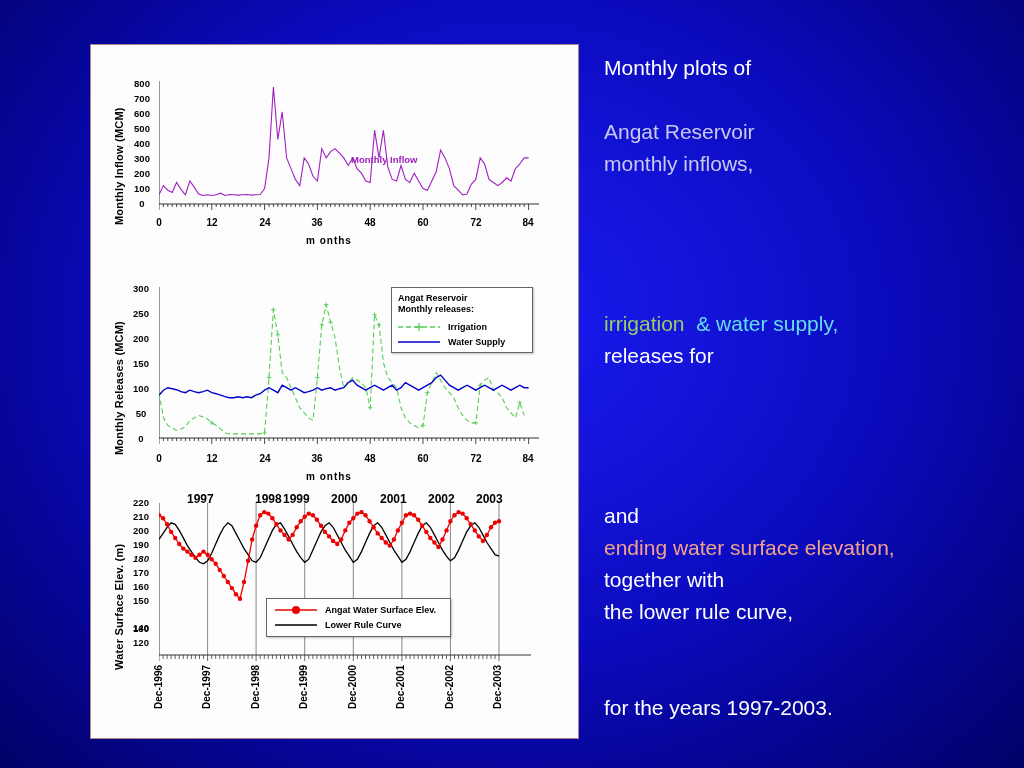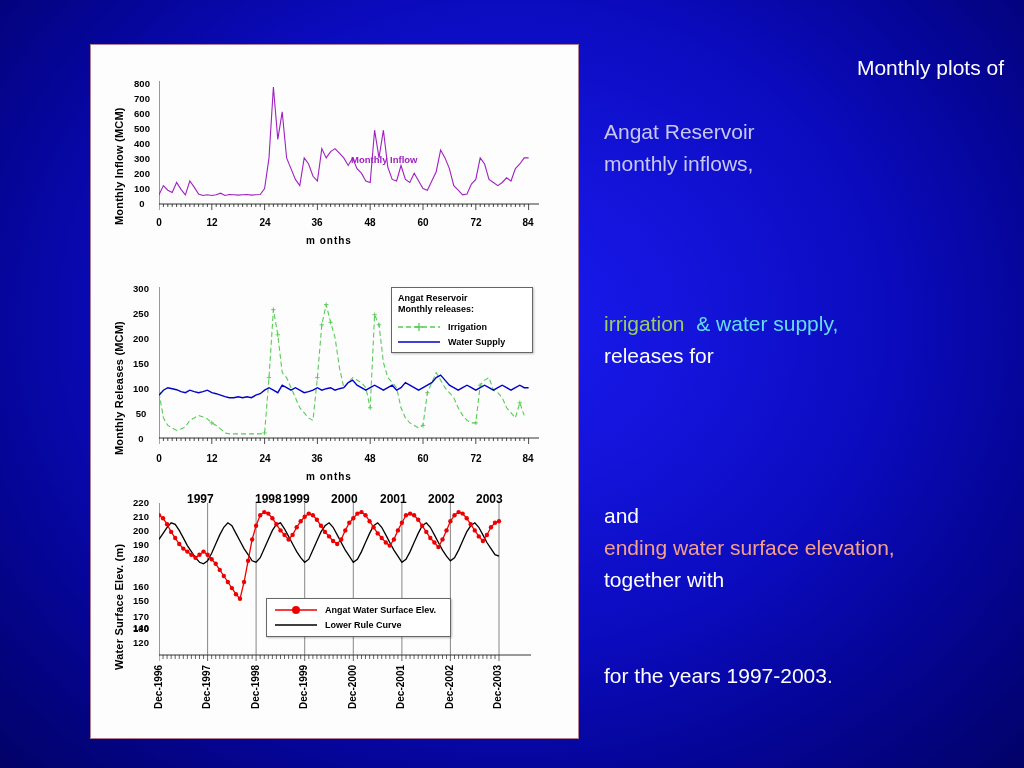--- a/index.html
+++ b/index.html
@@ -425,21 +425,21 @@
     </div>
 
     <div class="chart-block" style="left:0px; top:424px; width:489px; height:260px;">
       <div class="ylabel" style="left:22px; top:16px; height:185px;">Water Surface Elev. (m)</div>
 
       <div class="tick-label" style="left:36px; top:28px; width:28px;">220</div>
       <div class="tick-label" style="left:36px; top:42px; width:28px;">210</div>
       <div class="tick-label" style="left:36px; top:56px; width:28px;">200</div>
       <div class="tick-label" style="left:36px; top:70px; width:28px;">190</div>
       <div class="tick-label" style="left:36px; top:84px; width:28px;font-style:italic;">180</div>
-      <div class="tick-label" style="left:36px; top:98px; width:28px;margin-top:44px;">170</div>
+      <div class="tick-label" style="left:36px; top:98px; width:28px;">170</div>
       <div class="tick-label" style="left:36px; top:112px; width:28px;">160</div>
       <div class="tick-label" style="left:36px; top:126px; width:28px;">150</div>
       <div class="tick-label" style="left:36px; top:140px; width:28px;margin-top:13px;">140</div>
       <div class="tick-label" style="left:36px; top:154px; width:28px;">130</div>
       <div class="tick-label" style="left:36px; top:168px; width:28px;">120</div>
 
       <div class="year-label" style="left:96px; top:23px;">1997</div>
       <div class="year-label" style="left:144px; top:23px;margin-left:20px;">1998</div>
       <div class="year-label" style="left:192px; top:23px;">1999</div>
       <div class="year-label" style="left:240px; top:23px;">2000</div>
@@ -682,35 +682,36 @@
       <div class="datelabel" style="left:207px; top:196px;">Dec-1999</div>
       <div class="datelabel" style="left:256px; top:196px;">Dec-2000</div>
       <div class="datelabel" style="left:304px; top:196px;">Dec-2001</div>
       <div class="datelabel" style="left:353px; top:196px;">Dec-2002</div>
       <div class="datelabel" style="left:401px; top:196px;">Dec-2003</div>
     </div>
 
   </div>
 
   <div id="text-col">
-    <span class="tline" style="color:#ffffff;text-align:right;">Monthly plots of</span>
+    <span class="tline" style="color:#ffffff;">Monthly plots of</span>
     <span class="blank"></span>
     <span class="tline" style="color:#c8c8f0;">Angat Reservoir</span>
     <span class="tline" style="color:#c8c8f0;">monthly inflows,</span>
     <span class="blank"></span>
     <span class="blank"></span>
     <span class="blank"></span>
     <span class="blank"></span>
     <span class="tline"><span style="color:#99cc66;">irrigation</span><span style="color:#66ddee;">  &amp; water supply,</span></span>
     <span class="tline" style="color:#ffffff;">releases for</span>
     <span class="blank"></span>
     <span class="blank"></span>
     <span class="blank"></span>
     <span class="blank"></span>
     <span class="tline" style="color:#ffffff;">and</span>
     <span class="tline" style="color:#f4a08a;">ending water surface elevation,</span>
     <span class="tline" style="color:#ffffff;">together with</span>
+    <span class="tline" style="color:#ffffff;">the lower rule curve,</span>
     <span class="blank"></span>
     <span class="blank"></span>
     <span class="tline" style="color:#ffffff;">for the years 1997-2003.</span>
   </div>
 
 </div>
 
 </body></html>

